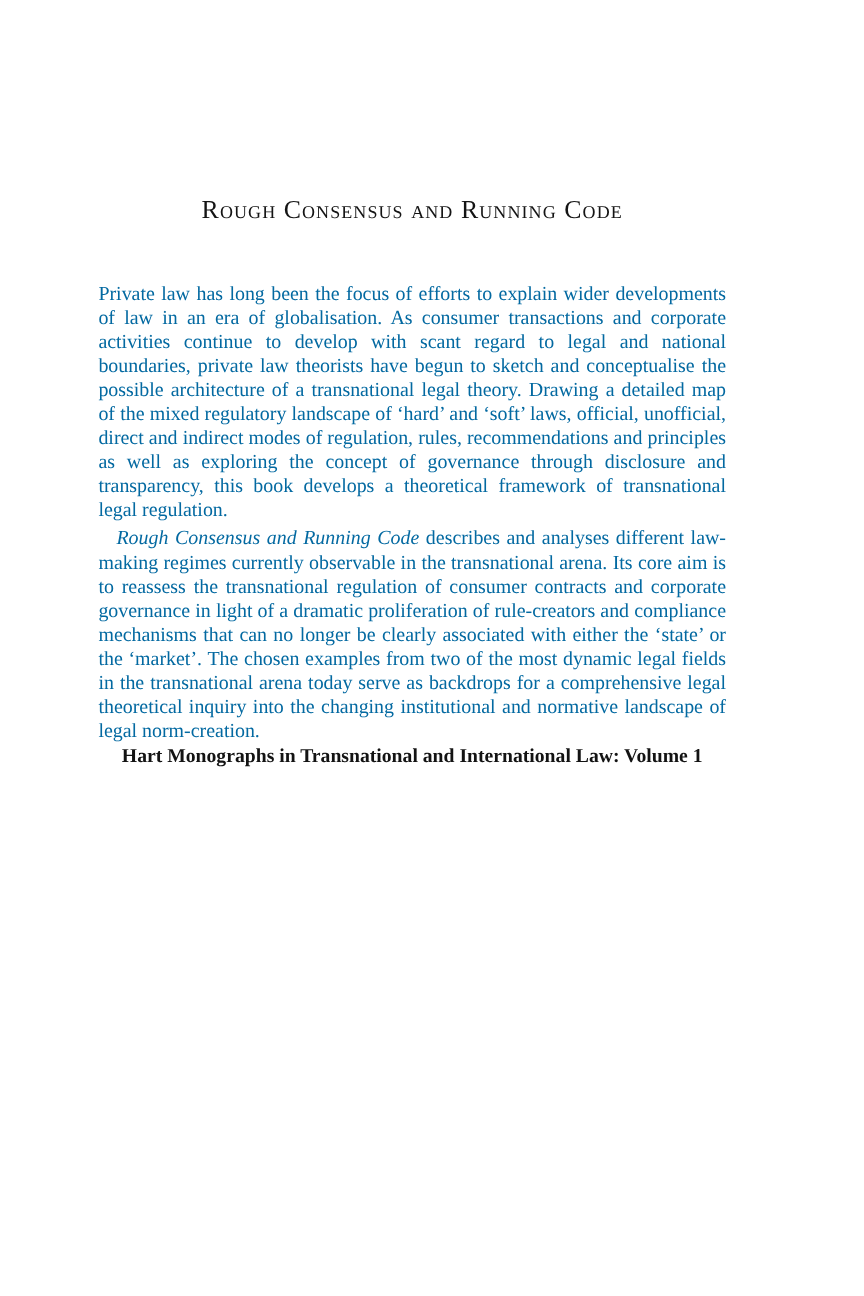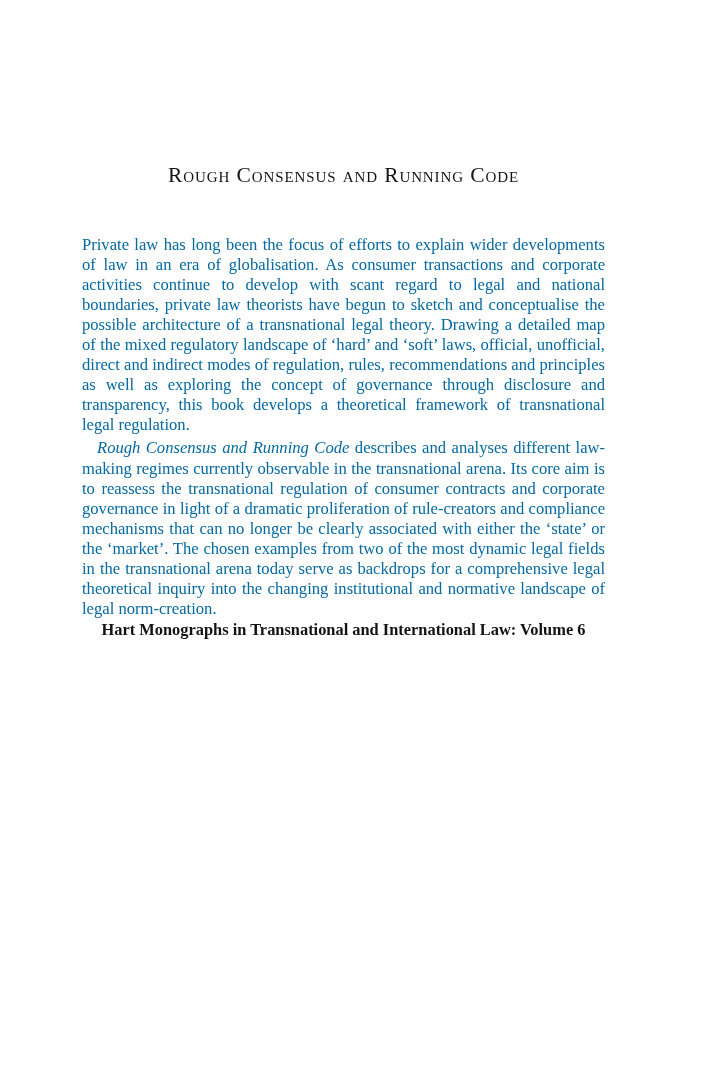--- a/index.html
+++ b/index.html
@@ -98,16 +98,16 @@
 <div class="page">
   <div class="content">
 
     <h1 class="book-title">Rough Consensus and Running Code</h1>
 
     <div class="abstract">
       <p class="para">Private law has long been the focus of efforts to explain wider developments of law in an era of globalisation. As consumer transactions and corporate activities continue to develop with scant regard to legal and national boundaries, private law theorists have begun to sketch and conceptualise the possible architecture of a transnational legal theory. Drawing a detailed map of the mixed regulatory landscape of ‘hard’ and ‘soft’ laws, official, unofficial, direct and indirect modes of regulation, rules, recommendations and principles as well as exploring the concept of governance through disclosure and transparency, this book develops a theoretical framework of transnational legal regulation.</p>
       <p class="para"><i>Rough Consensus and Running Code</i><span> describes and analyses different law-making regimes currently observable in the transnational arena. Its core aim is to reassess the transnational regulation of consumer contracts and corporate governance in light of a dramatic proliferation of rule-creators and compliance mechanisms that can no longer be clearly associated with either the ‘state’ or the ‘market’. The chosen examples from two of the most dynamic legal fields in the transnational arena today serve as backdrops for a comprehensive legal theoretical inquiry into the changing institutional and normative landscape of legal norm-creation.</span></p>
     </div>
 
-    <p class="series-line">Hart Monographs in Transnational and International Law: Volume 6</p>
+    <p class="series-line">Hart Monographs in Transnational and International Law: Volume 1</p>
 
   </div>
 </div>
 
 </body></html>

